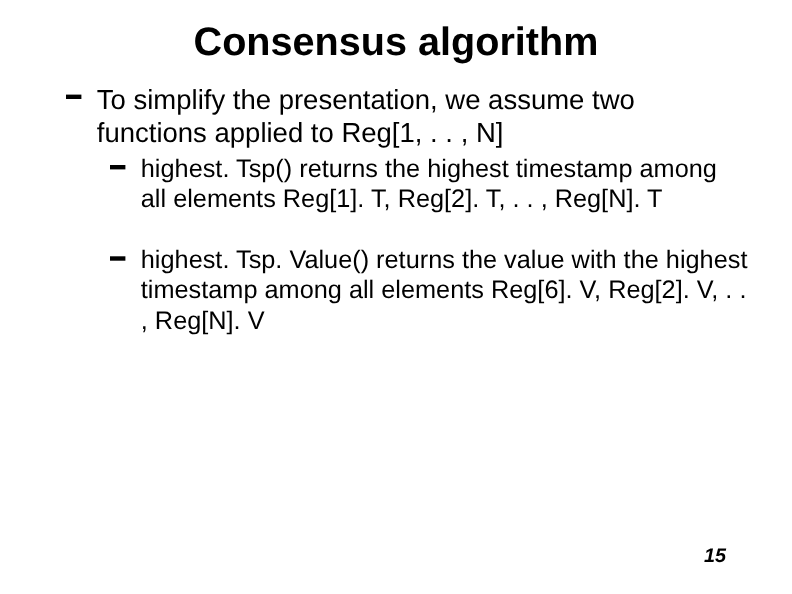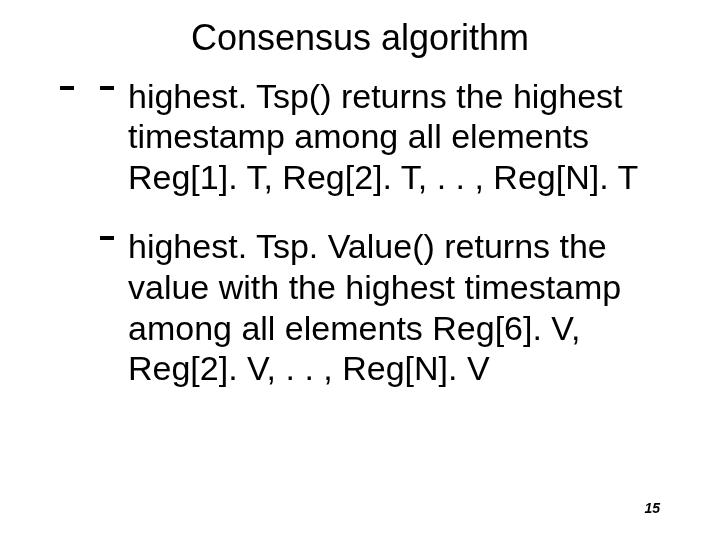--- a/index.html
+++ b/index.html
@@ -14,21 +14,21 @@
   }
   .slide {
     width: 720px;
     height: 540px;
     position: relative;
     box-sizing: border-box;
     padding: 18px 40px 0 40px;
   }
   .title {
     text-align: center;
-    font-weight: normal;
+    font-weight: bold;
     font-size: 36px;
     line-height: 1.1;
     margin: 0 0 18px 0;
   }
   ul.outer {
     list-style: none;
     margin: 0;
     padding: 0 0 0 48px;
   }
   ul.outer > li {
@@ -46,53 +46,54 @@
     height: 4px;
     background: #000;
   }
   ul.inner {
     list-style: none;
     margin: 4px 0 0 0;
     padding: 0 0 0 40px;
   }
   ul.inner > li {
     position: relative;
-    font-size: 34px;
+    font-size: 23px;
     line-height: 1.2;
     margin-bottom: 28px;
   }
   ul.inner > li::before {
     content: "";
     position: absolute;
     left: -28px;
     top: 10px;
     width: 14px;
     height: 4px;
     background: #000;
   }
   .page-num {
     position: absolute;
     right: 60px;
     bottom: 24px;
-    font-size: 14px;
+    font-size: 18px;
     font-style: italic;
     font-weight: bold;
     color: #000;
   }
 </style>
 </head>
 <body>
 
 <div class="slide">
   <h1 class="title">
     <span>Consensus algorithm</span><br>
   </h1>
 
   <ul class="outer">
     <li>
+      <span>To simplify the presentation, we assume two functions applied to Reg[1, . . , N]</span>
       <ul class="inner">
         <li>highest. Tsp() returns the highest timestamp among all elements Reg[1]. T, Reg[2]. T, . . , Reg[N]. T</li>
         <li>highest. Tsp. Value() returns the value with the highest timestamp among all elements Reg[6]. V, Reg[2]. V, . . , Reg[N]. V</li>
       </ul>
     </li>
   </ul>
 
   <div class="page-num">15</div>
 </div>
 

